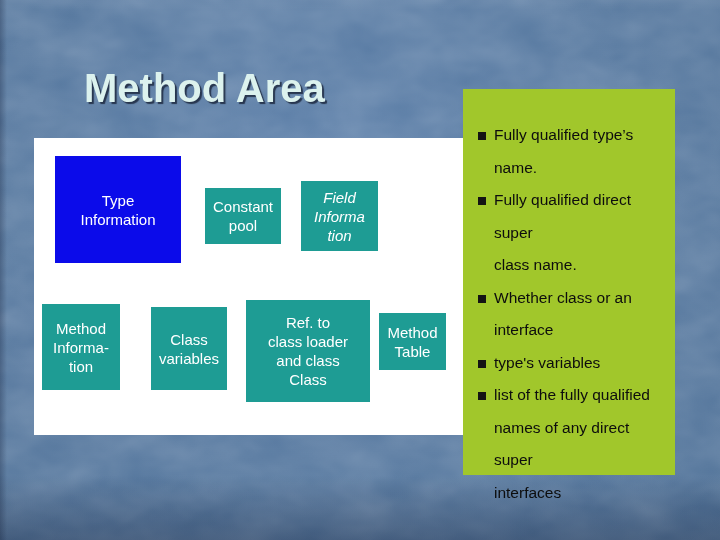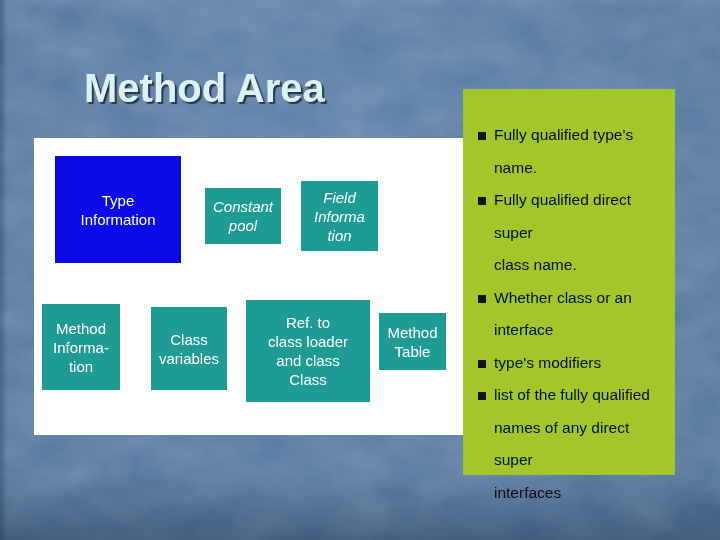--- a/index.html
+++ b/index.html
@@ -39,21 +39,21 @@
   .box {
     position: absolute;
     display: flex; align-items: center; justify-content: center;
     text-align: center; color: #ffffff;
     font-size: 15px; line-height: 19px;
     white-space: pre-line;
   }
   .box-blue { background: #0b0bea; }
   .box-teal { background: #1e9c94; }
   .b-type   { left: 21px;  top: 18px;  width: 126px; height: 107px; }
-  .b-const  { left: 171px; top: 50px;  width: 76px;  height: 56px; font-style: italic; }
+  .b-const  { left: 171px; top: 50px;  width: 76px;  height: 56px; }
   .b-field  { left: 267px; top: 43px;  width: 77px;  height: 70px; font-style: italic; }
   .b-method { left: 8px;   top: 166px; width: 78px;  height: 86px; }
   .b-classv { left: 117px; top: 169px; width: 76px;  height: 83px; }
   .b-ref    { left: 212px; top: 162px; width: 124px; height: 102px; }
   .b-table  { left: 345px; top: 175px; width: 67px;  height: 57px; }
   .green-panel {
     position: absolute; left: 463px; top: 89px;
     width: 212px; height: 386px;
     background: #a1c72b;
     box-sizing: border-box;
@@ -119,21 +119,21 @@
         <span class="bullet-text">Fully qualified direct super
 class name.</span>
       </li>
       <li class="bullet-item">
         <span class="bullet-marker"></span>
         <span class="bullet-text">Whether class or an
 interface</span>
       </li>
       <li class="bullet-item">
         <span class="bullet-marker"></span>
-        <span class="bullet-text">type's modifiers</span>
+        <span class="bullet-text">type's variables</span>
       </li>
       <li class="bullet-item">
         <span class="bullet-marker"></span>
         <span class="bullet-text">list of the fully qualified
 names of any direct super
 interfaces</span>
       </li>
     </ul>
   </div>
 

